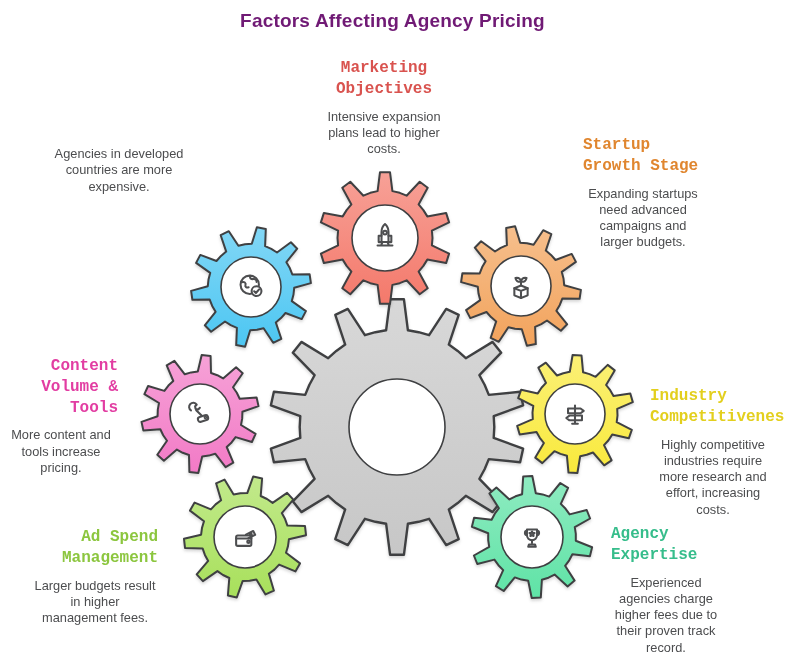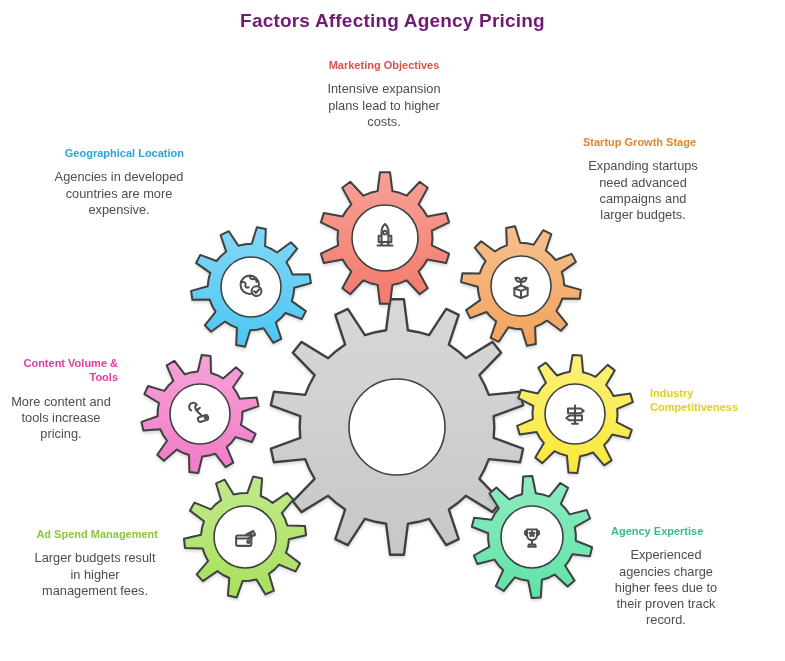--- a/index.html
+++ b/index.html
@@ -1,21 +1,21 @@
 <!DOCTYPE html>
 <html><head>
 <meta charset="utf-8">
 <style>
   html,body{margin:0;padding:0;background:#fff;}
   #stage{position:relative;width:785px;height:661px;background:#ffffff;overflow:hidden;
          font-family:"Liberation Sans", sans-serif;}
   h1{position:absolute;left:0;top:10px;width:785px;text-align:center;margin:0;
      font-size:19px;font-weight:bold;letter-spacing:.2px;}
   .label{position:absolute;}
-  .label h3{margin:0 0 9px;font-size:11px;font-weight:bold;line-height:1.3;}
+  .label h3{margin:0 0 9px;font-size:16px;font-weight:bold;line-height:1.3;font-family:Liberation Mono, monospace;}
   .label p{margin:0;font-size:12.8px;line-height:1.27;color:#4c4d4f;text-align:center;}
   .t-center{text-align:center;}
   .t-right{text-align:right;}
   .t-left{text-align:left;}
   .gear-unit{position:absolute;display:flex;align-items:center;justify-content:center;}
   .gear-unit svg.gear{position:absolute;inset:0;width:100%;height:100%;
       filter:drop-shadow(0 2px 1.5px rgba(70,70,70,.22));}
   .icon{position:relative;width:38px;height:38px;display:block;}
   .icon svg{width:100%;height:100%;stroke:#4d4e50;fill:none;stroke-width:1.3;
       stroke-linecap:round;stroke-linejoin:round;}
@@ -188,36 +188,36 @@
       </svg>
     </span>
   </div>
 
   <div class="label t-center" style="left:317px;top:58px;width:134px;">
     <h3 style="color: rgb(217, 83, 79);">Marketing Objectives</h3>
     <p>Intensive expansion plans lead to higher costs.</p>
   </div>
 
   <div class="label t-right" style="left:54px;top:146px;width:130px;">
-    <h3 style="color: rgb(43, 164, 217);">Geographical Location</h3>
     <p>Agencies in developed countries are more expensive.</p>
   </div>
 
   <div class="label t-right" style="left:4px;top:356px;width:114px;">
     <h3 style="color: rgb(226, 61, 162);">Content Volume &amp; Tools</h3>
     <p>More content and tools increase pricing.</p>
   </div>
 
   <div class="label t-left" style="left:583px;top:135px;width:120px;">
     <h3 style="color: rgb(224, 134, 47);">Startup Growth Stage</h3>
     <p>Expanding startups need advanced campaigns and larger budgets.</p>
   </div>
 
   <div class="label t-left" style="left:650px;top:344px;width:126px;margin-top:42px;">
     <h3 style="color: rgb(227, 207, 29);">Industry Competitiveness</h3>
+    <p>Highly competitive industries require more research and effort, increasing costs.</p>
   </div>
 
   <div class="label t-left" style="left:611px;top:524px;width:110px;">
     <h3 style="color: rgb(54, 189, 139);">Agency Expertise</h3>
     <p>Experienced agencies charge higher fees due to their proven track record.</p>
   </div>
 
   <div class="label t-right" style="left:32px;top:527px;width:126px;">
     <h3 style="color: rgb(140, 198, 63);">Ad Spend Management</h3>
     <p>Larger budgets result in higher management fees.</p>

